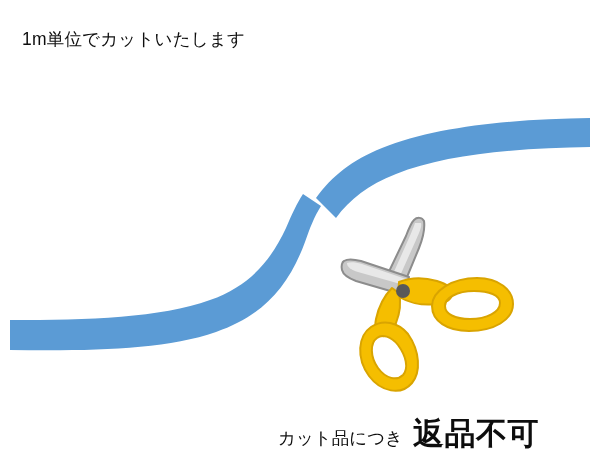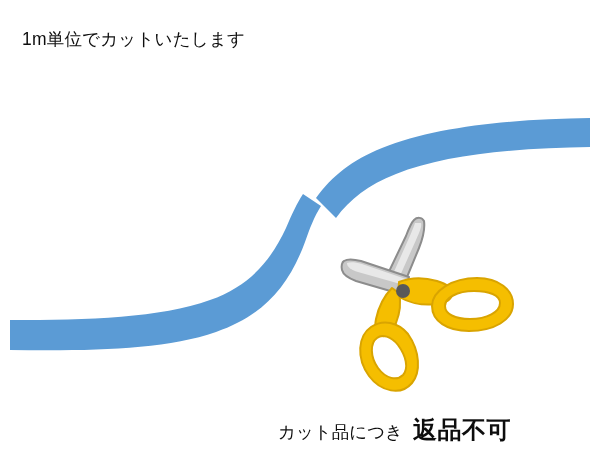--- a/index.html
+++ b/index.html
@@ -53,21 +53,21 @@
     font-weight: normal;
     font-size: 22px;
     margin-left: 6px;
   }
   #line-no-return {
     left: 278px;
     top: 418px;
     font-size: 17.5px;
   }
   #line-no-return .strong {
-    font-size: 24px;
+    font-size: 31px;
     font-weight: bold;
     margin-left: 10px;
     letter-spacing: 0.5px;
   }
 </style>
 </head>
 <body>
 
 <div id="page">
 

